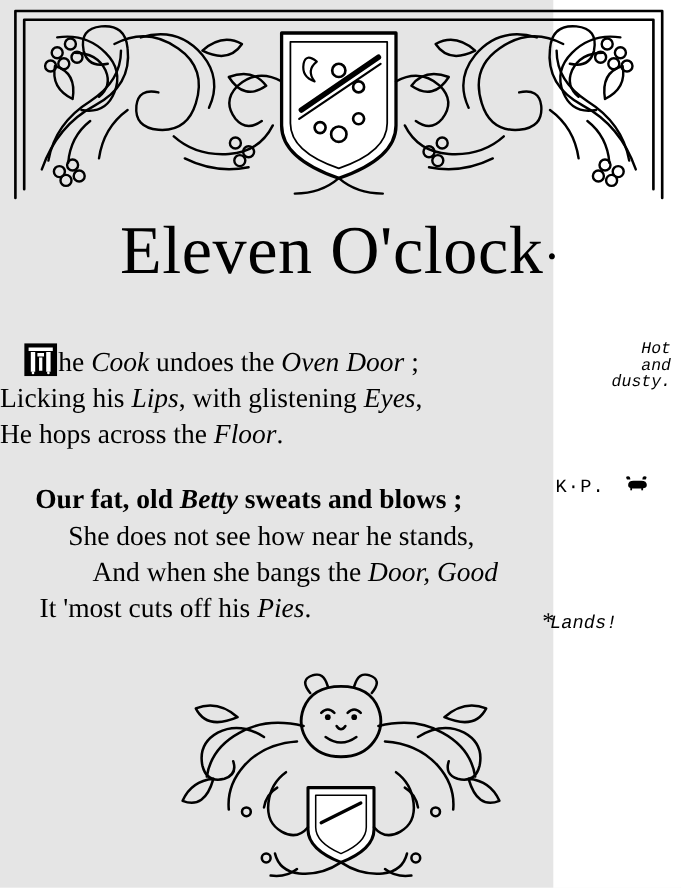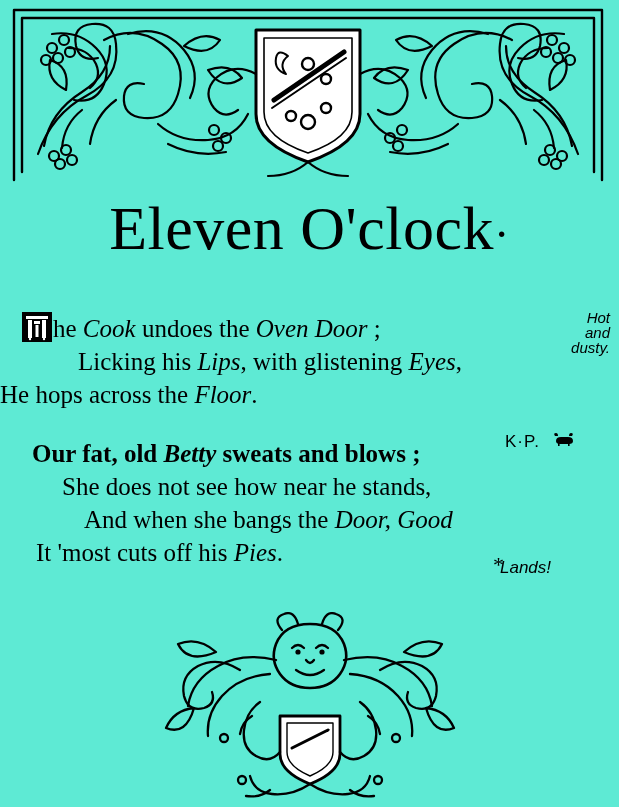--- a/index.html
+++ b/index.html
@@ -9,23 +9,23 @@
   }
   body {
     width: 619px;
     height: 807px;
     overflow: hidden;
     font-family: "Liberation Serif", serif;
     color: #000000;
   }
   .page {
     position: relative;
-    width: 619px;
+    width: 503px;
     height: 807px;
-    background: #5eead4;
+    background: #e5e5e5;
   }
 
   
   .headpiece {
     position: absolute;
     left: 8px;
     top: 4px;
     width: 600px;
     height: 185px;
   }
@@ -61,21 +61,21 @@
     color: #000;
   }
   .stanza { margin: 0 0 8px 0; }
   .stanza.second { margin-top: 26px; }
   .line {
     white-space: pre;
     position: relative;
   }
   .l1 { padding-left: 22px; }
   .l2 { padding-left: 92px; }
-  .l3 { padding-left: 78px; }
+  .l3 { }
   .l4 { }
 
   .s2l1 { padding-left: 32px; font-weight: bold; }
   .s2l2 { padding-left: 62px; }
   .s2l3 { padding-left: 84px; }
   .s2l4 { padding-left: 36px; }
 
   em, .it {
     font-style: italic;
   }
@@ -87,21 +87,21 @@
     height: 30px;
     vertical-align: -5px;
     margin-right: 1px;
     position: relative;
   }
   .dropcap svg { display:block; width:30px; height:30px; }
 
   
   .marginalia {
     position: absolute;
-    font-family: Liberation Sans, sans-serif;
+    font-family: Liberation Mono, monospace;
     font-style: italic;
     font-size: 15px;
     line-height: 15px;
     text-align: right;
     color: #000;
   }
   #note-hot { left: 520px; top: 310px; width: 90px; }
   #note-kp {
     left: 505px; top: 432px; width: 96px;
     font-style: normal;

